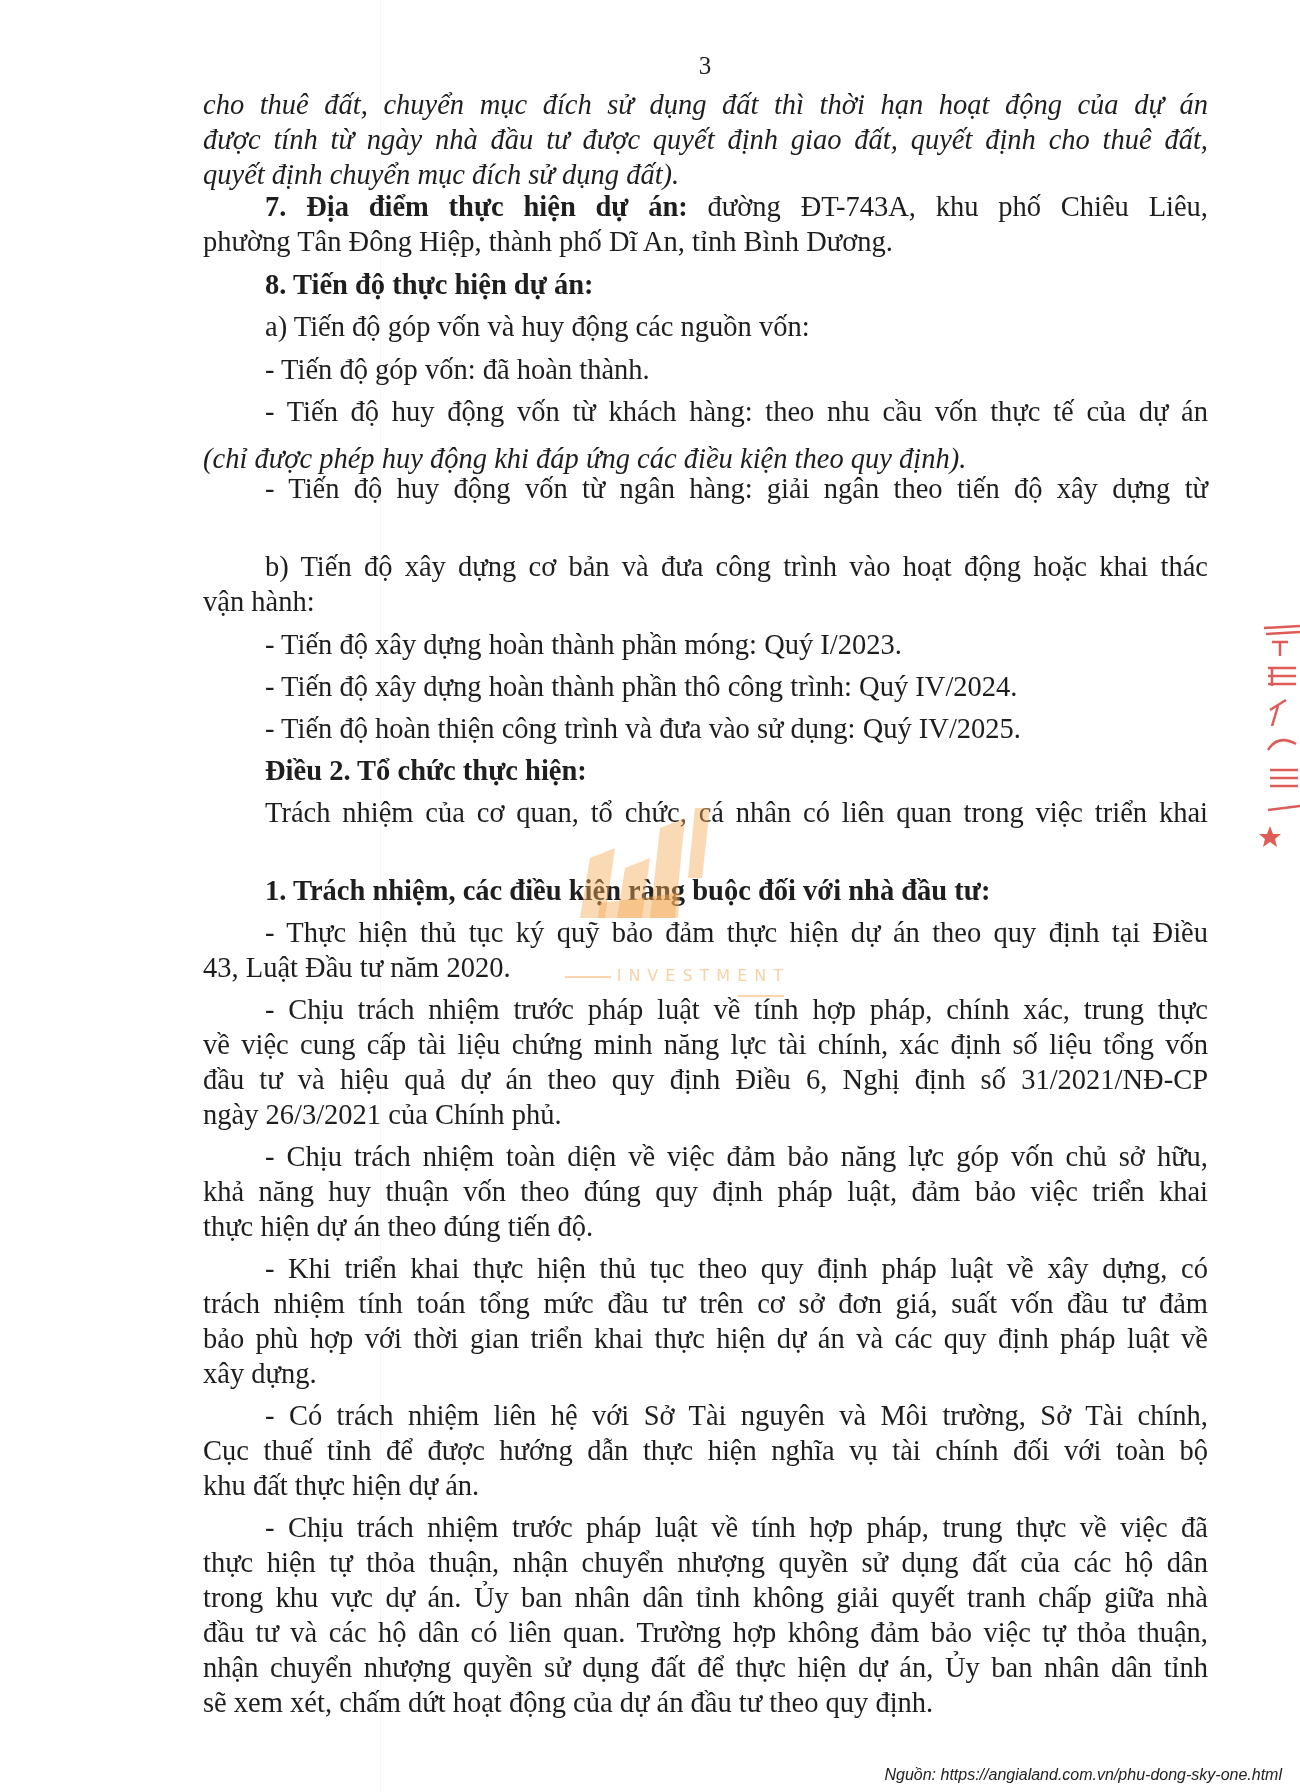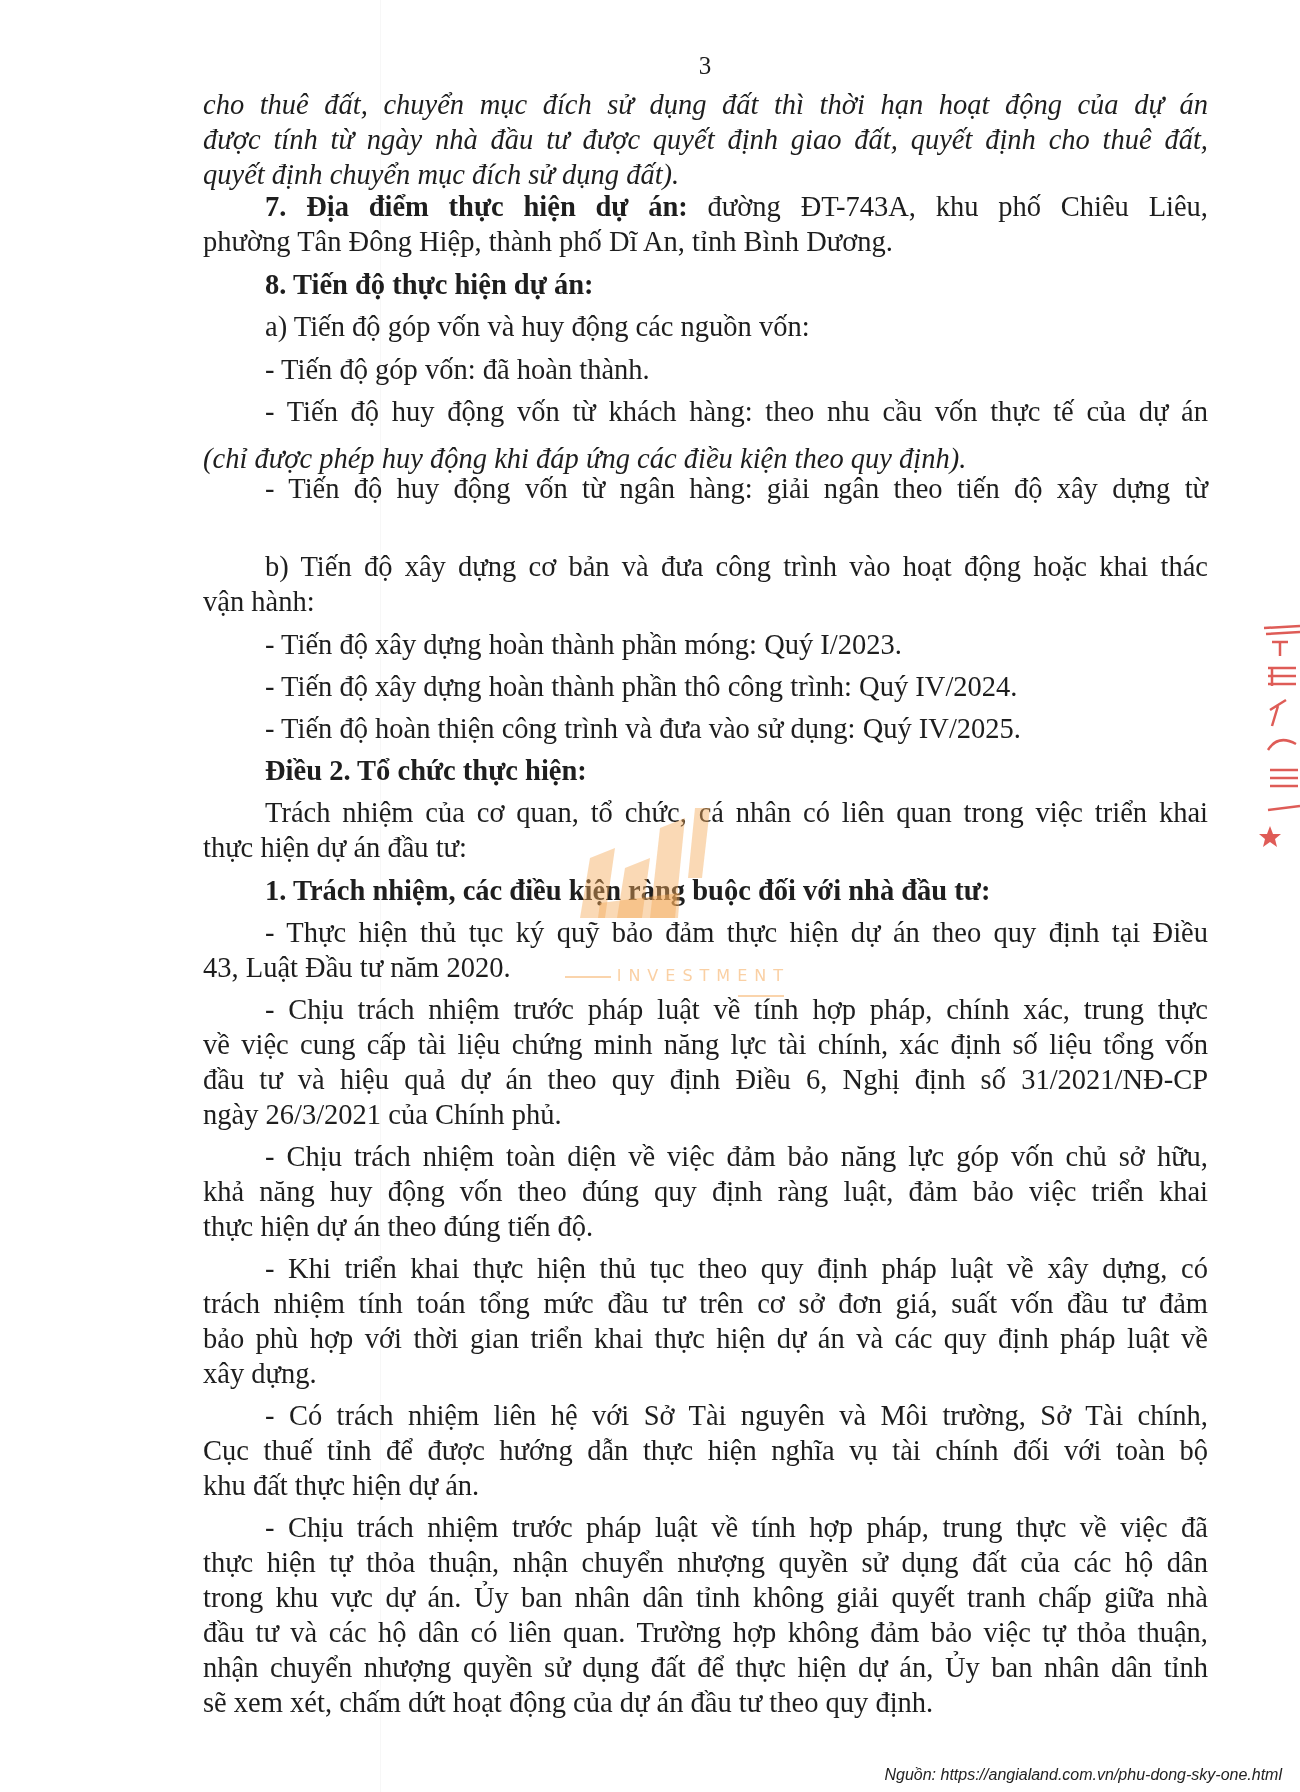--- a/index.html
+++ b/index.html
@@ -51,33 +51,32 @@
 
   <div class="line indent" style="top:550px"><span>b) Tiến độ xây dựng cơ bản và đưa công trình vào hoạt động hoặc khai thác</span></div>
   <div class="line last" style="top:585px"><span>vận hành:</span></div>
 
   <div class="line indent last" style="top:628px"><span>- Tiến độ xây dựng hoàn thành phần móng: Quý I/2023.</span></div>
   <div class="line indent last" style="top:670px"><span>- Tiến độ xây dựng hoàn thành phần thô công trình: Quý IV/2024.</span></div>
   <div class="line indent last" style="top:712px"><span>- Tiến độ hoàn thiện công trình và đưa vào sử dụng: Quý IV/2025.</span></div>
 
   <div class="line indent last" style="top:754px"><span class="b">Điều 2. Tổ chức thực hiện:</span></div>
   <div class="line indent" style="top:796px"><span>Trách nhiệm của cơ quan, tổ chức, cá nhân có liên quan trong việc triển khai</span></div>
-  <div class="line last" style="top:831px"><span>thực hiện dự án đầu tư:</span></div>
 
   <div class="line indent last" style="top:874px"><span class="b">1. Trách nhiệm, các điều kiện ràng buộc đối với nhà đầu tư:</span></div>
   <div class="line indent" style="top:916px"><span>- Thực hiện thủ tục ký quỹ bảo đảm thực hiện dự án theo quy định tại Điều</span></div>
   <div class="line last" style="top:951px"><span>43, Luật Đầu tư năm 2020.</span></div>
 
   <div class="line indent" style="top:993px"><span>- Chịu trách nhiệm trước pháp luật về tính hợp pháp, chính xác, trung thực</span></div>
   <div class="line" style="top:1028px"><span>về việc cung cấp tài liệu chứng minh năng lực tài chính, xác định số liệu tổng vốn</span></div>
   <div class="line" style="top:1063px"><span>đầu tư và hiệu quả dự án theo quy định Điều 6, Nghị định số 31/2021/NĐ-CP</span></div>
   <div class="line last" style="top:1098px"><span>ngày 26/3/2021 của Chính phủ.</span></div>
 
   <div class="line indent" style="top:1140px"><span>- Chịu trách nhiệm toàn diện về việc đảm bảo năng lực góp vốn chủ sở hữu,</span></div>
-  <div class="line" style="top:1175px"><span>khả năng huy động vốn theo đúng quy định ràng luật, đảm bảo việc triển khai</span></div>
+  <div class="line" style="top:1175px"><span>khả năng huy thuận vốn theo đúng quy định pháp luật, đảm bảo việc triển khai</span></div>
   <div class="line last" style="top:1210px"><span>thực hiện dự án theo đúng tiến độ.</span></div>
 
   <div class="line indent" style="top:1252px"><span>- Khi triển khai thực hiện thủ tục theo quy định pháp luật về xây dựng, có</span></div>
   <div class="line" style="top:1287px"><span>trách nhiệm tính toán tổng mức đầu tư trên cơ sở đơn giá, suất vốn đầu tư đảm</span></div>
   <div class="line" style="top:1322px"><span>bảo phù hợp với thời gian triển khai thực hiện dự án và các quy định pháp luật về</span></div>
   <div class="line last" style="top:1357px"><span>xây dựng.</span></div>
 
   <div class="line indent" style="top:1399px"><span>- Có trách nhiệm liên hệ với Sở Tài nguyên và Môi trường, Sở Tài chính,</span></div>
   <div class="line" style="top:1434px"><span>Cục thuế tỉnh để được hướng dẫn thực hiện nghĩa vụ tài chính đối với toàn bộ</span></div>
   <div class="line last" style="top:1469px"><span>khu đất thực hiện dự án.</span></div>

